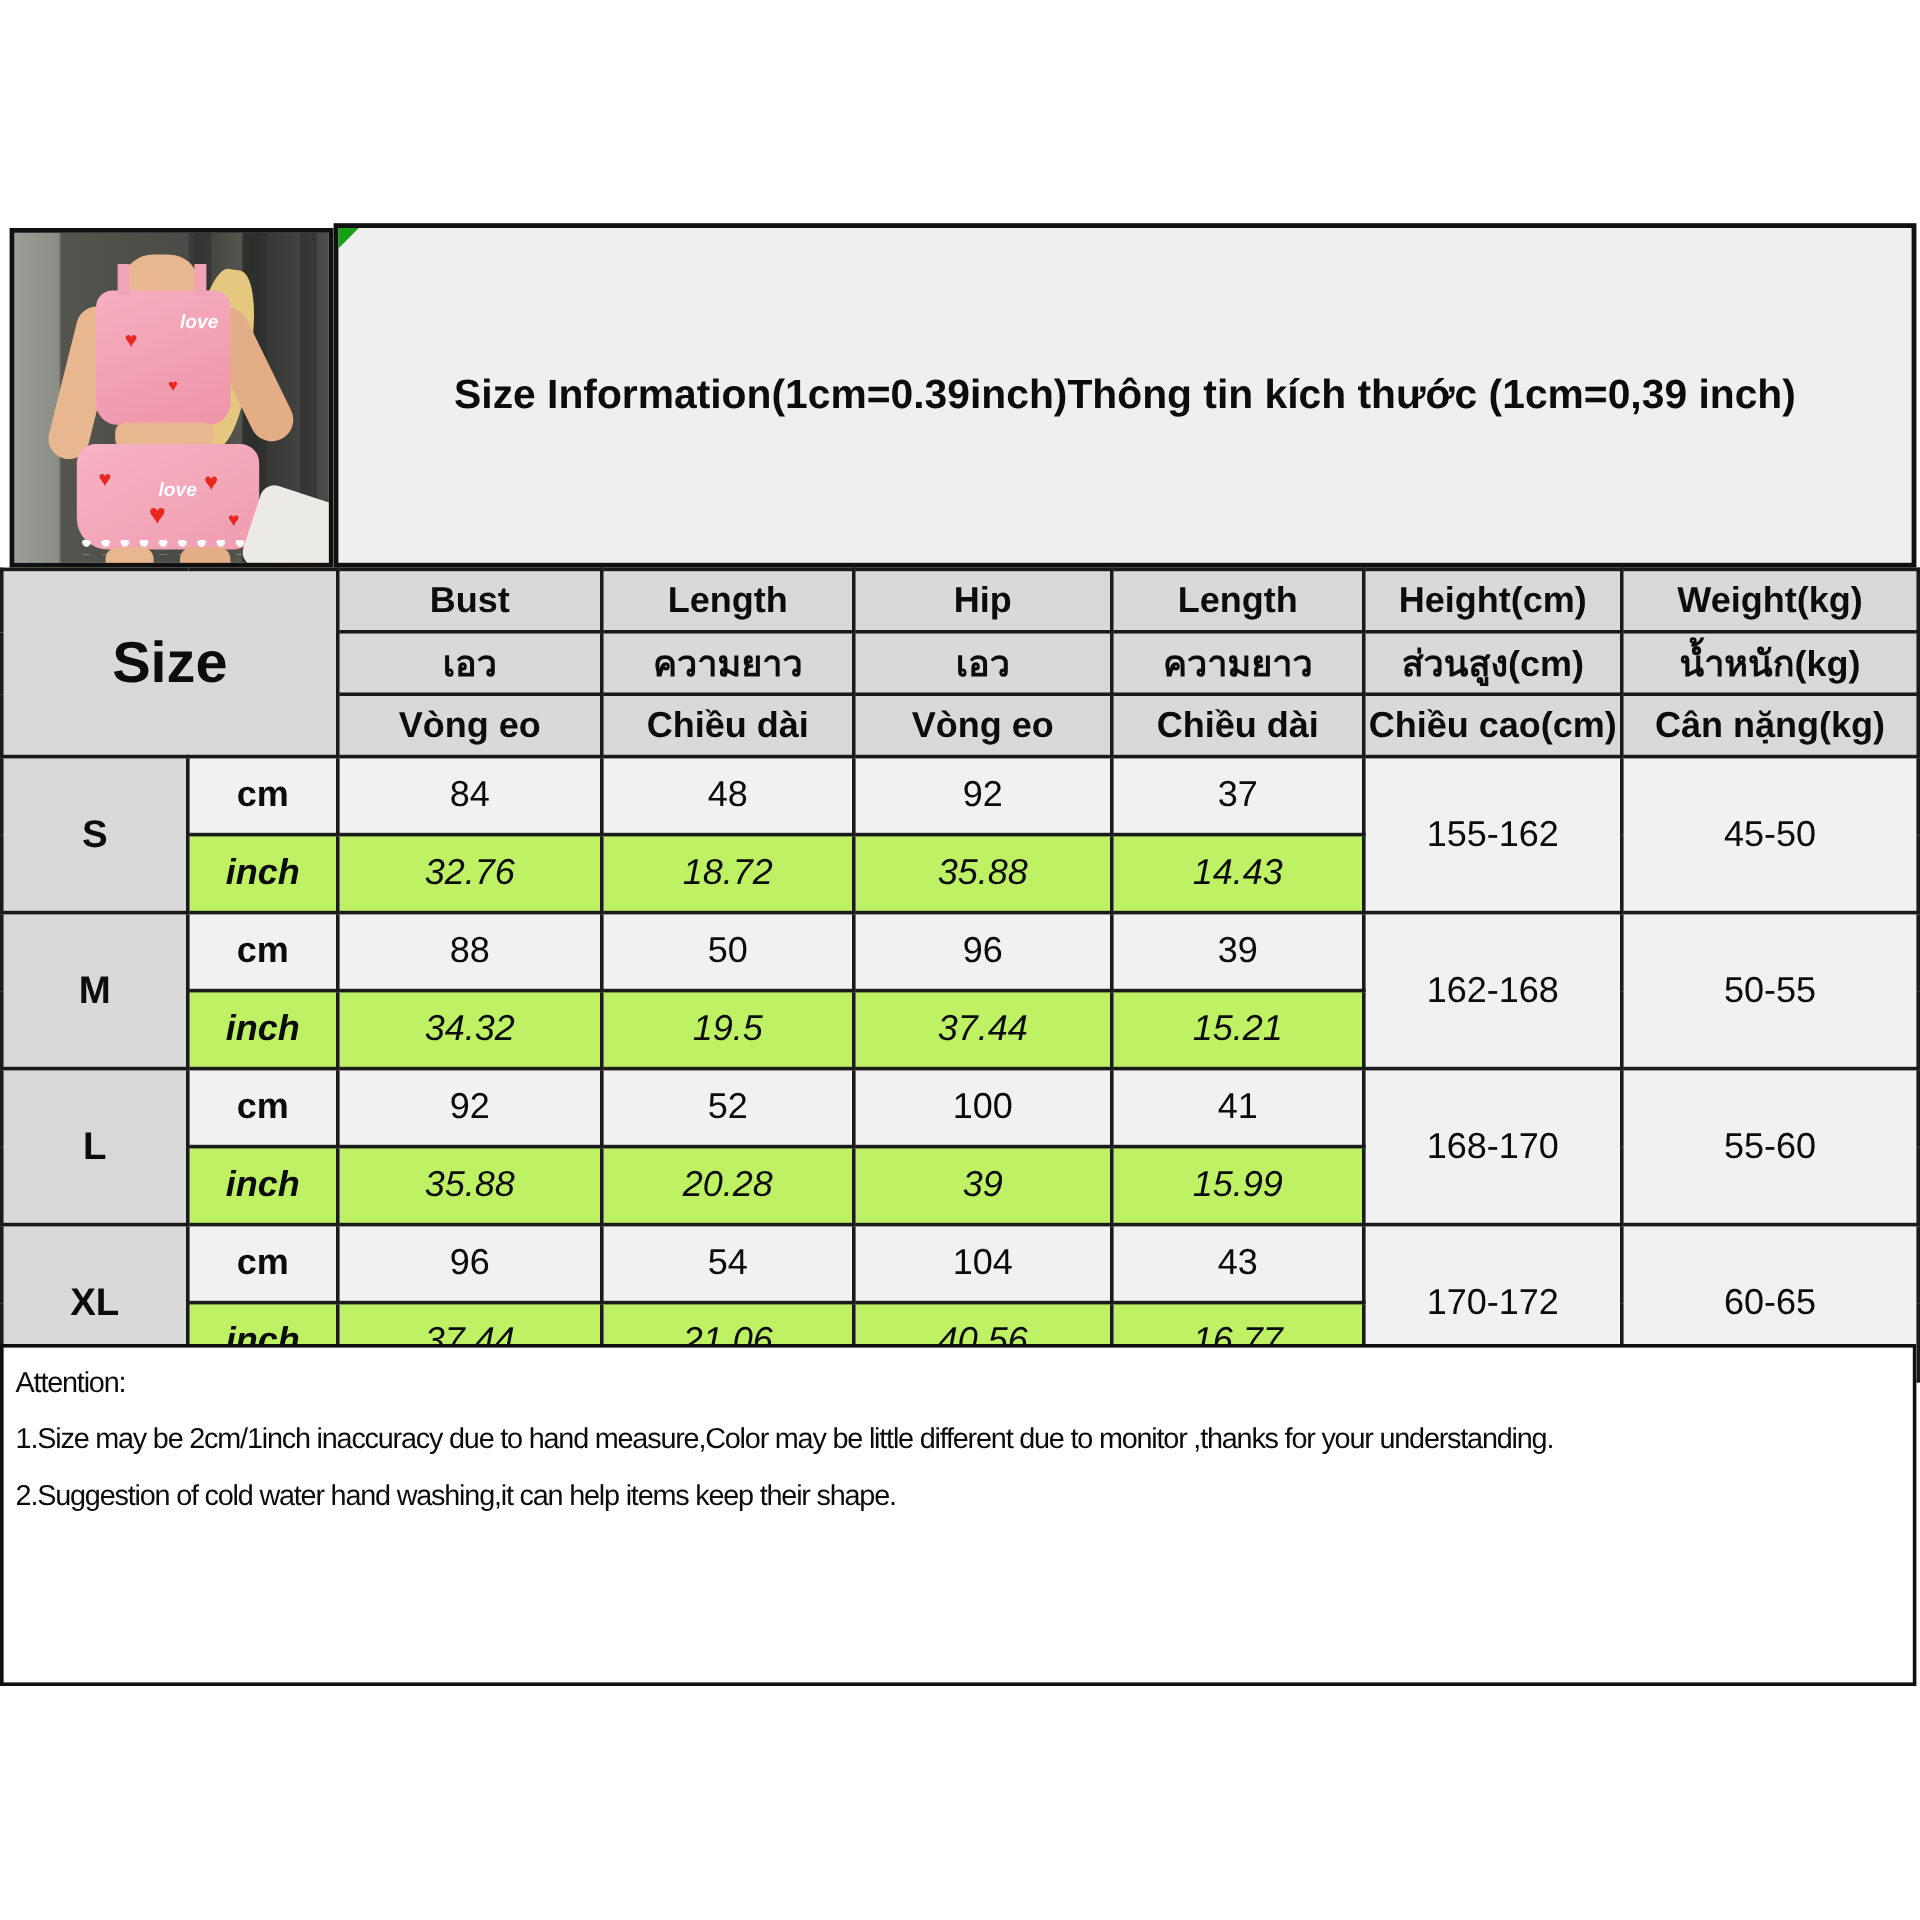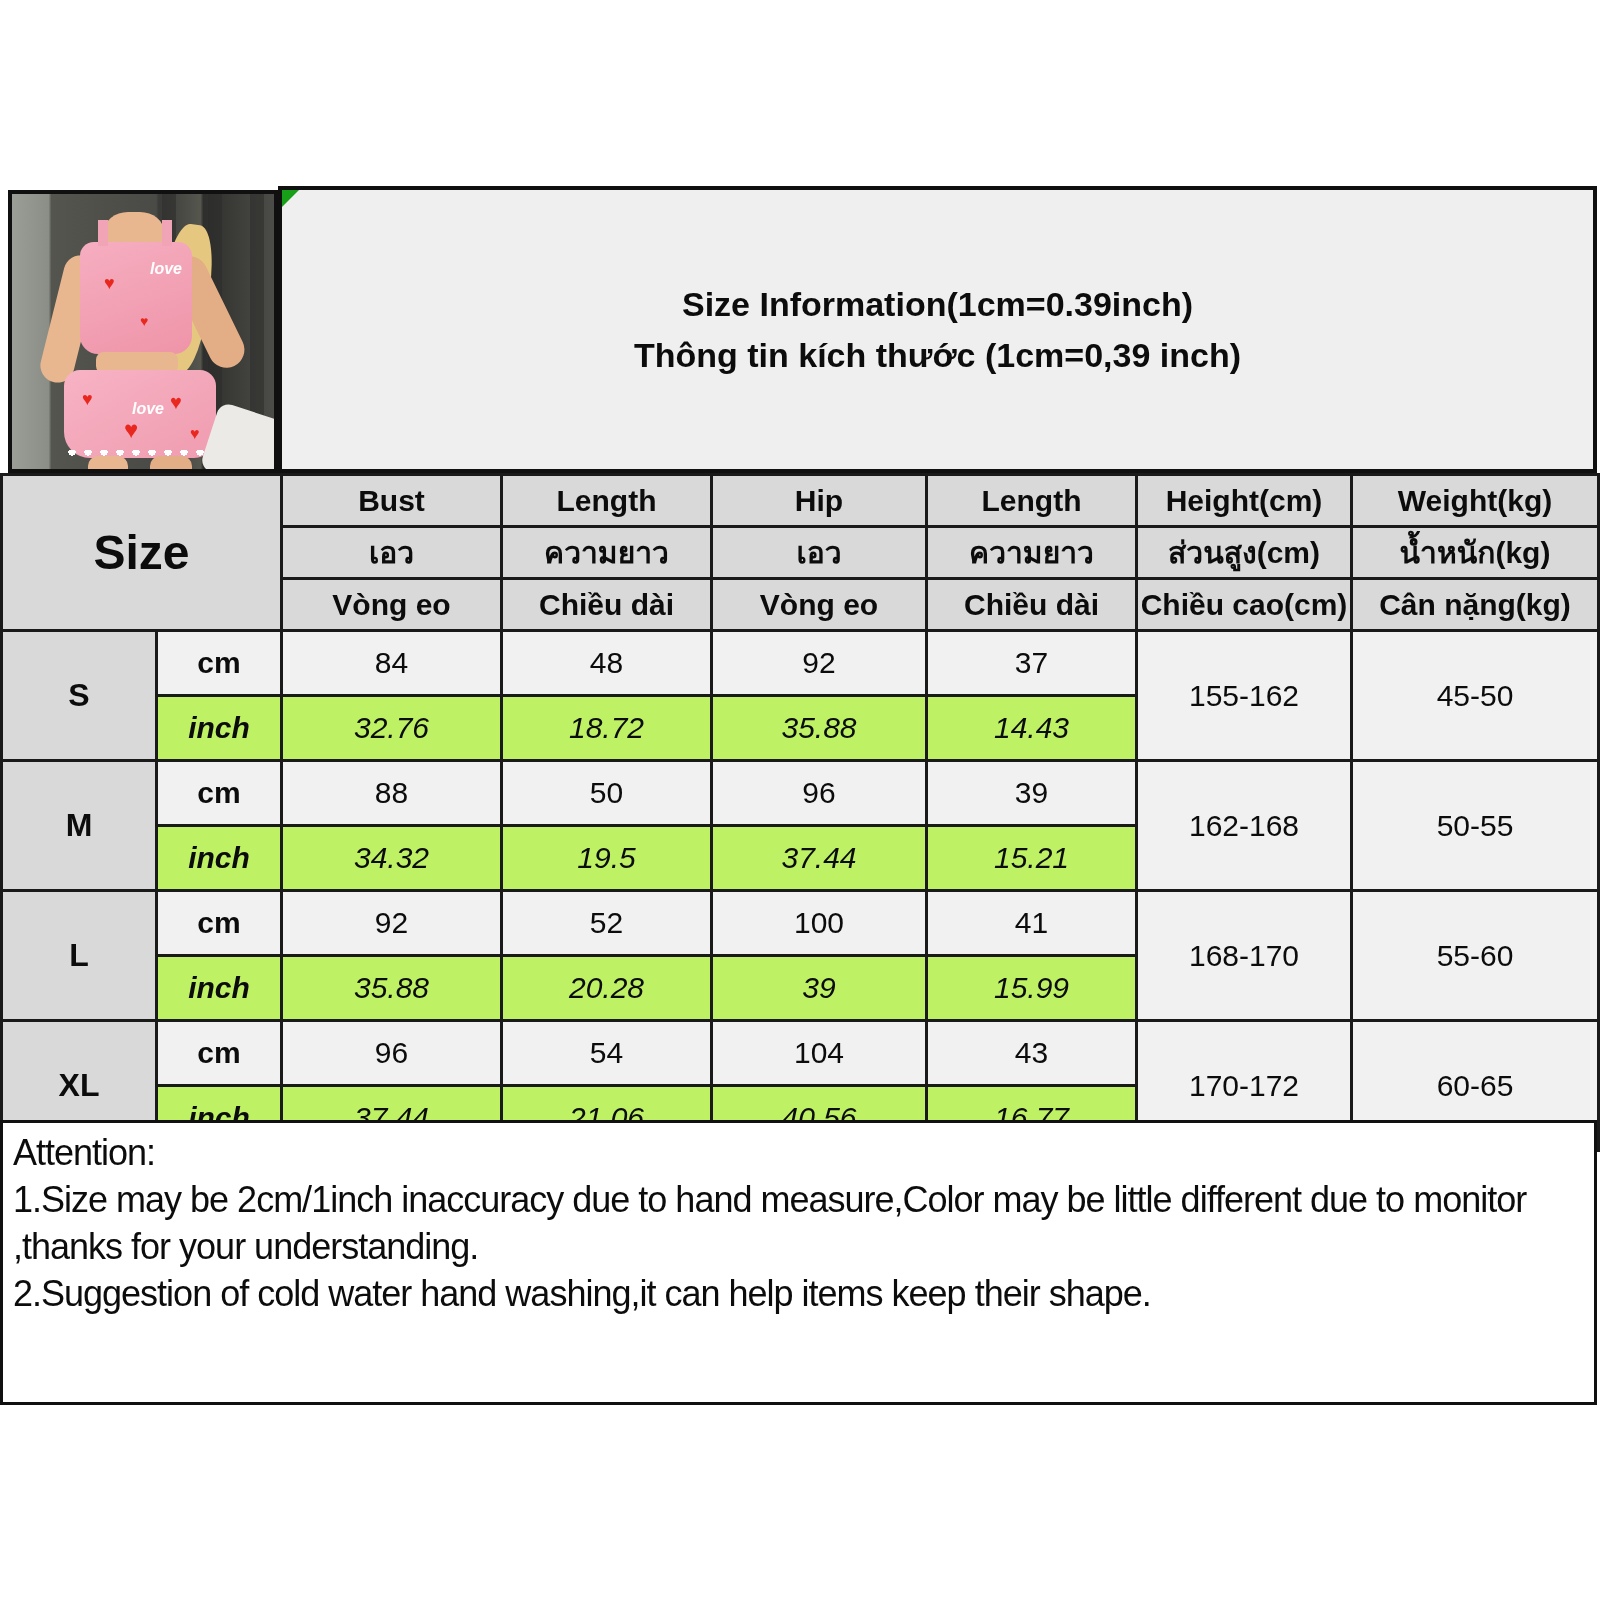--- a/index.html
+++ b/index.html
@@ -45,21 +45,21 @@
   .photo .leg1{position:absolute;left:76px;top:262px;width:40px;height:30px;background:#e9b78f;border-radius:10px;}
   .photo .leg2{position:absolute;left:138px;top:262px;width:42px;height:30px;background:#e3ad85;border-radius:10px;}
   .photo .cloth{position:absolute;left:196px;top:218px;width:80px;height:70px;background:#eceae6;border-radius:12px;transform:rotate(18deg);}
   .photo .heart{position:absolute;color:#e8281e;font-size:18px;line-height:1;}
   .photo .love{position:absolute;color:#fff;font-size:16px;font-style:italic;font-weight:bold;}
 
   
   .titlebox{
     position:absolute;left:278px;top:186px;width:1319px;height:287px;
     box-sizing:border-box;border:4px solid #101010;background:#efefef;
-    display:flex;flex-direction:column;justify-content:center;align-items:center;
+    display:flex;flex-direction:row;justify-content:center;align-items:center;
     text-align:center;
   }
   .titlebox .t{font-weight:bold;font-size:34px;line-height:51px;color:#0c0c0c;}
   .corner-flag{
     position:absolute;left:282px;top:190px;width:0;height:0;
     border-top:17px solid #17a017;border-right:17px solid transparent;
   }
 
   
   table.size-table{
@@ -79,21 +79,21 @@
   .size-table tr.row-cm td.cell-size,
   .size-table td.cell-size{background:#d9d9d9;}
   .size-table td.cell-range{background:#ededed;}
   .size-table tr.h1 td,.size-table tr.h2 td,.size-table tr.h3 td{height:49px;}
   .size-table tr.row-cm td,.size-table tr.row-inch td{height:62px;}
 
   
   .attention{
     position:absolute;left:0px;top:1120px;width:1597px;height:285px;
     box-sizing:border-box;border:3px solid #101010;background:#fff;
-    padding:6px 10px;font-size:36px;letter-spacing:-1px;line-height:47px;color:#0c0c0c;
+    padding:6px 10px;font-size:24px;letter-spacing:-1px;line-height:47px;color:#0c0c0c;
   }
 </style>
 </head>
 <body>
 
 <div class="canvas">
 
   <div class="photo">
     <div class="slat" style="left:150px"></div>
     <div class="slat" style="left:196px"></div>

